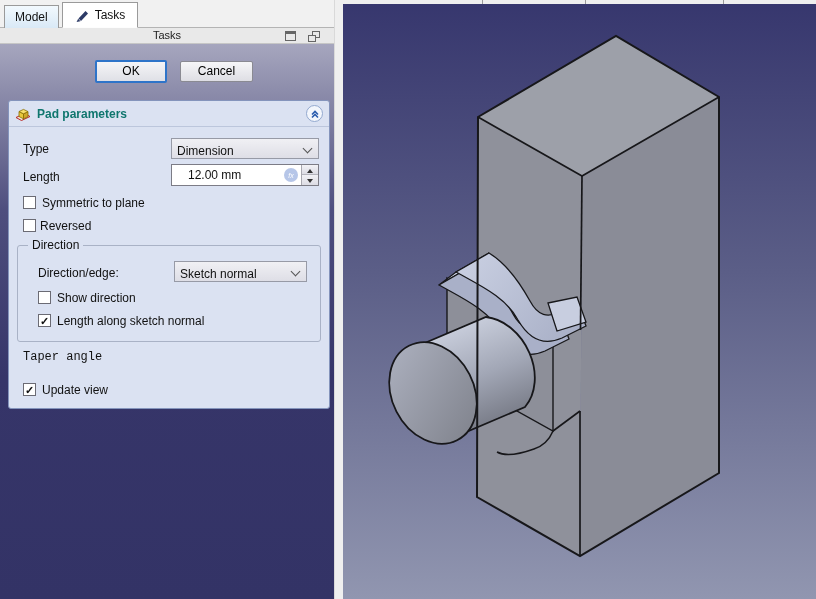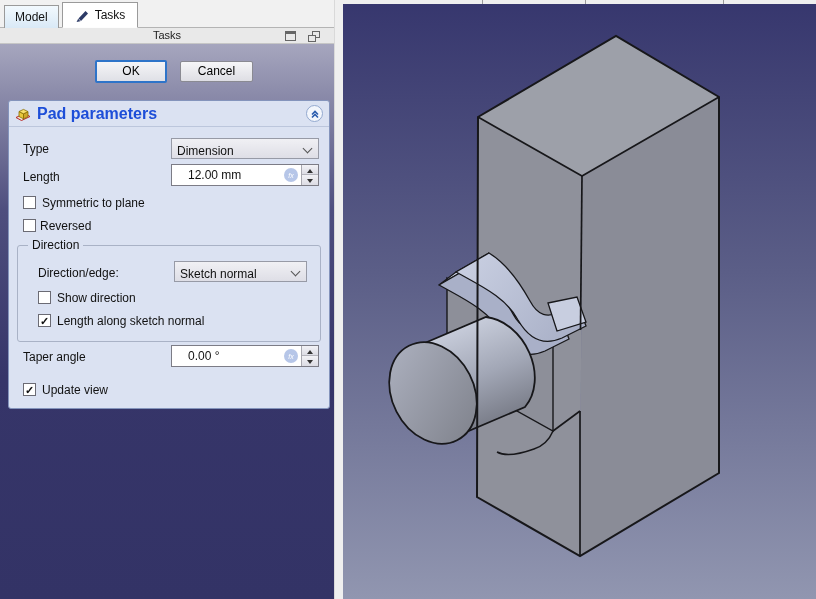--- a/index.html
+++ b/index.html
@@ -26,21 +26,21 @@
   .btn{position:absolute;font-size:12px;color:#000;text-align:center;cursor:default;}
   .btn-ok{left:95px;top:16px;width:72px;height:23px;line-height:19px;
     background:linear-gradient(#f5f5f7,#dfe0e6);border:2px solid #2e74c9;border-radius:2px;}
   .btn-cancel{left:180px;top:17px;width:73px;height:21px;line-height:19px;
     background:linear-gradient(#f6f6f8,#dedee4);border:1px solid #8a8a92;border-radius:2px;}
   
   .taskbox{position:absolute;left:8px;top:56px;width:322px;height:309px;background:#dbe2f2;
     border:1px solid #8494bc;border-radius:3px;font-size:12px;color:#111;}
   .tb-header{position:absolute;left:0;top:0;right:0;height:26px;border-bottom:1px solid #bcc6dc;
     display:flex;align-items:center;padding:0 6px;gap:6px;}
-  .tb-title{font-weight:bold;color:#1d4ed8;font-size:16px;}
+  .tb-title{font-weight:bold;color:#0f766e;font-size:12px;}
   .collapse-btn{margin-left:auto;width:17px;height:17px;border-radius:50%;background:#f3f6fc;
     border:1px solid #93a9cf;display:flex;align-items:center;justify-content:center;}
   .lbl{position:absolute;white-space:nowrap;}
   .combo{position:absolute;height:21px;background:linear-gradient(#f0f0f4,#dedee6);
     border:1px solid #979aa6;display:flex;align-items:flex-end;padding:0 22px 0 5px;}
   .combo .chev{position:absolute;right:7px;top:6px;width:7px;height:7px;
     border-right:1.4px solid #555;border-bottom:1.4px solid #555;transform:rotate(45deg);}
   .spininput{position:absolute;height:22px;background:#ffffff;border:1px solid #7c7c86;
     display:flex;align-items:center;padding-left:16px;}
   .fx{position:absolute;right:20px;top:3px;width:14px;height:14px;border-radius:50%;
@@ -152,33 +152,21 @@
           <div class="combo" style="left:156px;top:15px;width:133px;">
             <span>Sketch normal</span>
             <span class="chev"></span>
           </div>
           <span class="cb" style="left:20px;top:45px;"></span>
           <span class="lbl" style="left:39px;top:45px;">Show direction</span>
           <span class="cb" style="left:20px;top:68px;">✓</span>
           <span class="lbl" style="left:39px;top:68px;">Length along sketch normal</span>
         </div>
 
-        <span class="lbl" style="left:14px;top:249px;">Taper angle</span>
-        <div class="spininput" style="left:162px;top:244px;width:148px;">
-          <span>0.00 °</span>
-          <span class="fx">fx</span>
-          <span class="spincol">
-            <span class="spinbtn up">
-                <i class="tri-up"></i>
-              </span>
-            <span class="spinbtn">
-                <i class="tri-dn"></i>
-              </span>
-          </span>
-        </div>
+        <span class="lbl" style="left:14px;top:249px;font-family:Liberation Mono, monospace;">Taper angle</span>
 
         <span class="cb" style="left:14px;top:282px;">✓</span>
         <span class="lbl" style="left:33px;top:282px;">Update view</span>
       </div>
     </div>
   </div>
 
   <div class="splitter"></div>
 
   <div class="viewport">

